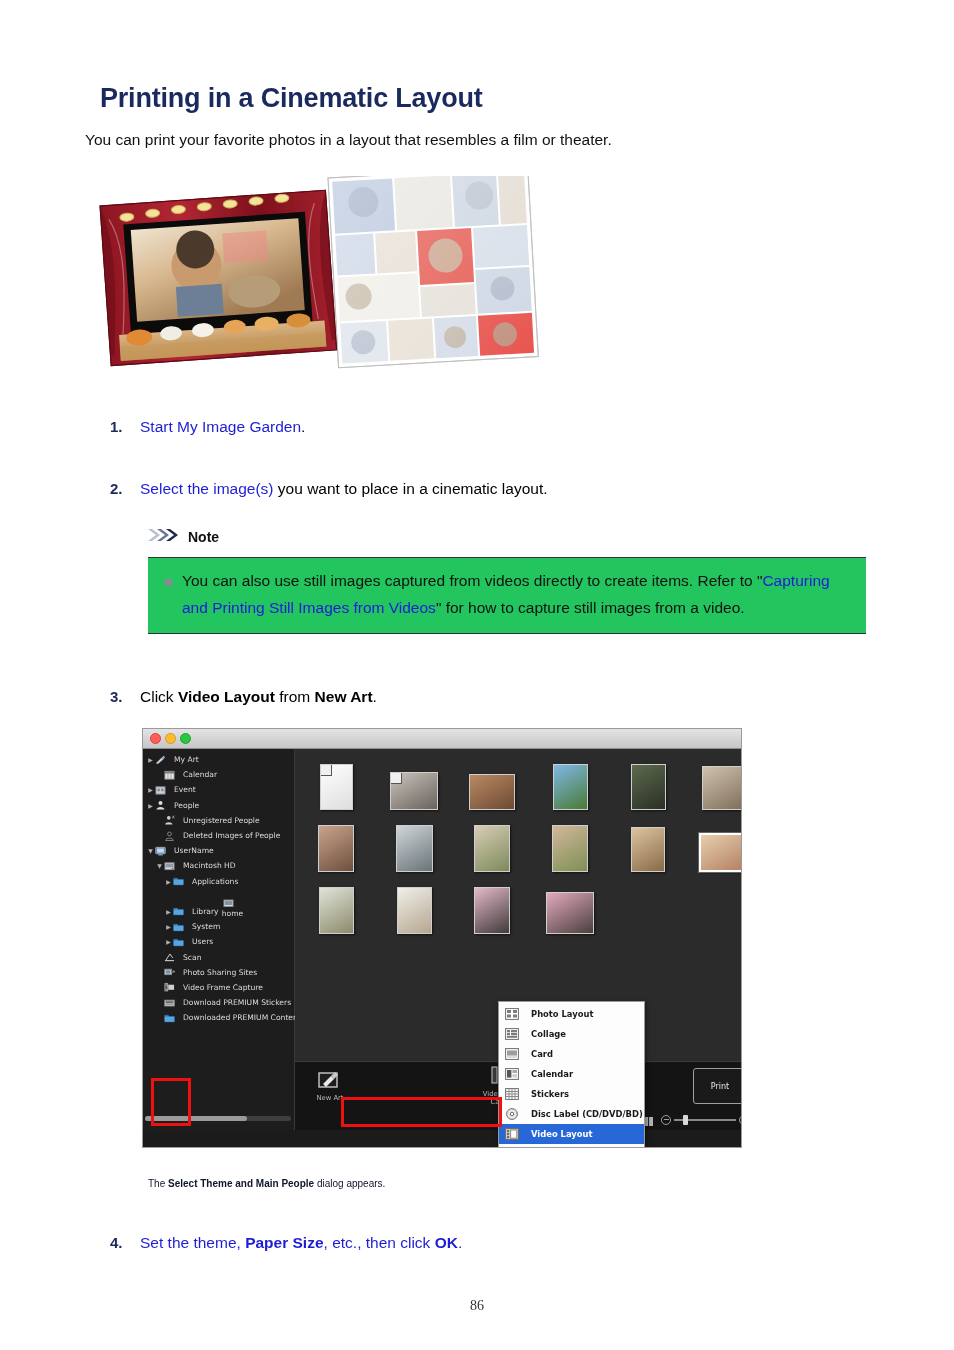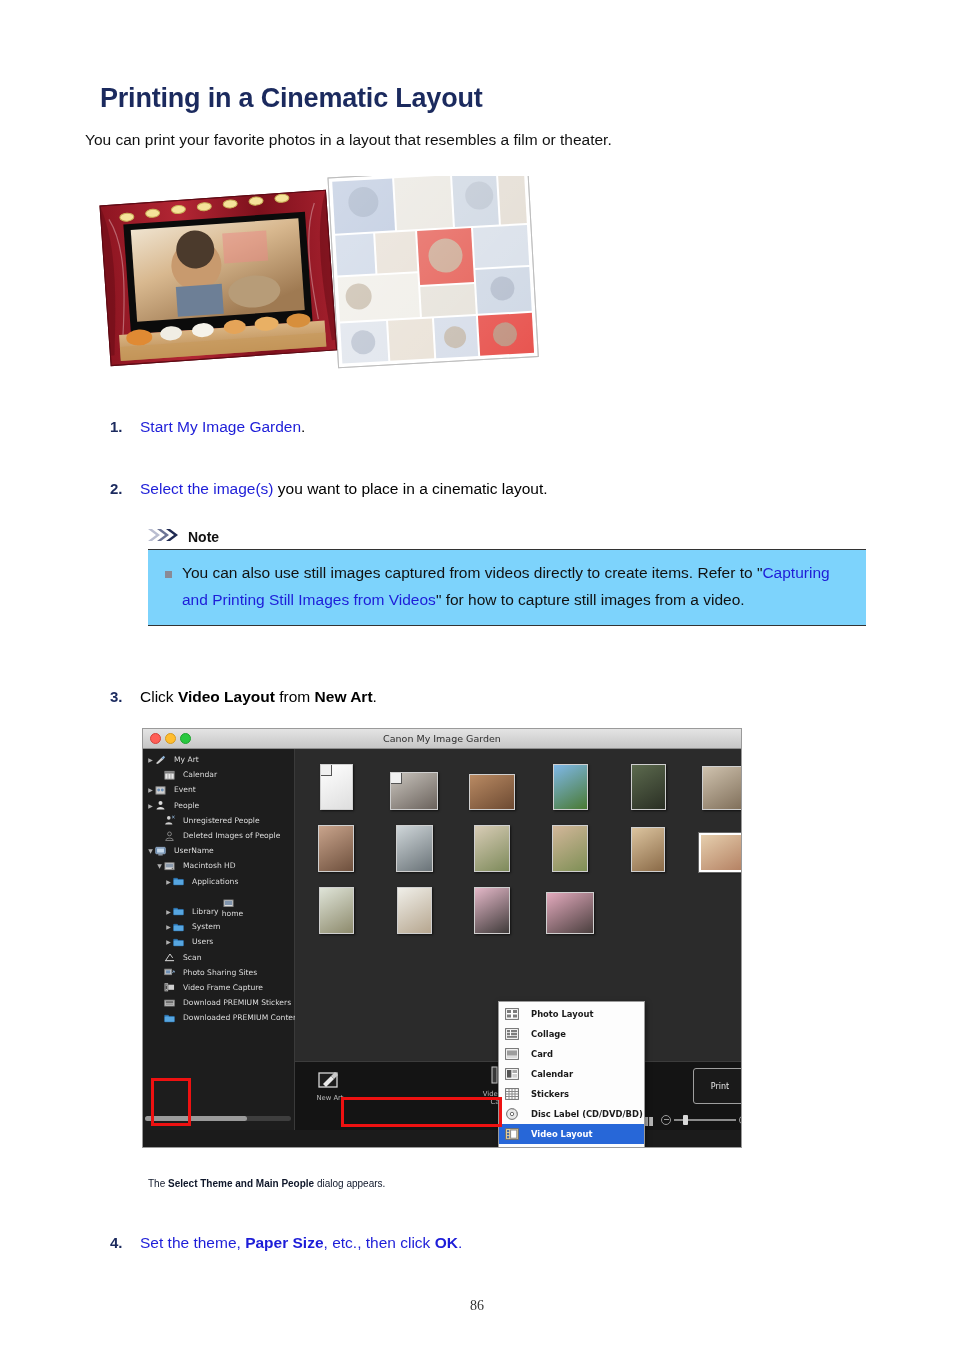--- a/index.html
+++ b/index.html
@@ -84,22 +84,23 @@
   }
   .note-chevrons { display: block; }
   .note-title {
     font-size: 14px;
     font-weight: bold;
     color: #111;
   }
   .note-body {
     border-top: 1.5px solid #333;
     border-bottom: 1.5px solid #333;
-    background: #7dd3fc;
+    background: #22c55e;
     padding: 10px 14px 12px 14px;
+    margin-top: 8px;
   }
   .note-item {
     position: relative;
     padding-left: 20px;
     font-size: 15.5px;
     line-height: 1.72;
     color: #111;
   }
   .note-item .sq {
     position: absolute;
@@ -433,21 +434,20 @@
   </div>
 
   <div class="app">
 
     <div class="titlebar">
       <span class="tl-dots">
         <span class="tl-dot tl-close"></span>
         <span class="tl-dot tl-min"></span>
         <span class="tl-dot tl-max"></span>
       </span>
-      <span class="tl-title">Canon My Image Garden</span>
     </div>
 
     <div class="app-body">
 
       <div class="sidebar" id="sidebar">
           <div class="sb-item" style="padding-left: 3px;">
             <span class="sb-arrow">▶</span>
             <span style="display: flex; align-items: center; margin-right: 4px; flex: 0 0 11px;">
               <svg class="sb-ico" viewBox="0 0 12 11" xmlns="http://www.w3.org/2000/svg">
                 <path d="M1,9 L7,3 L9,5 L3,10 Z" fill="#cfcfcf"></path>

